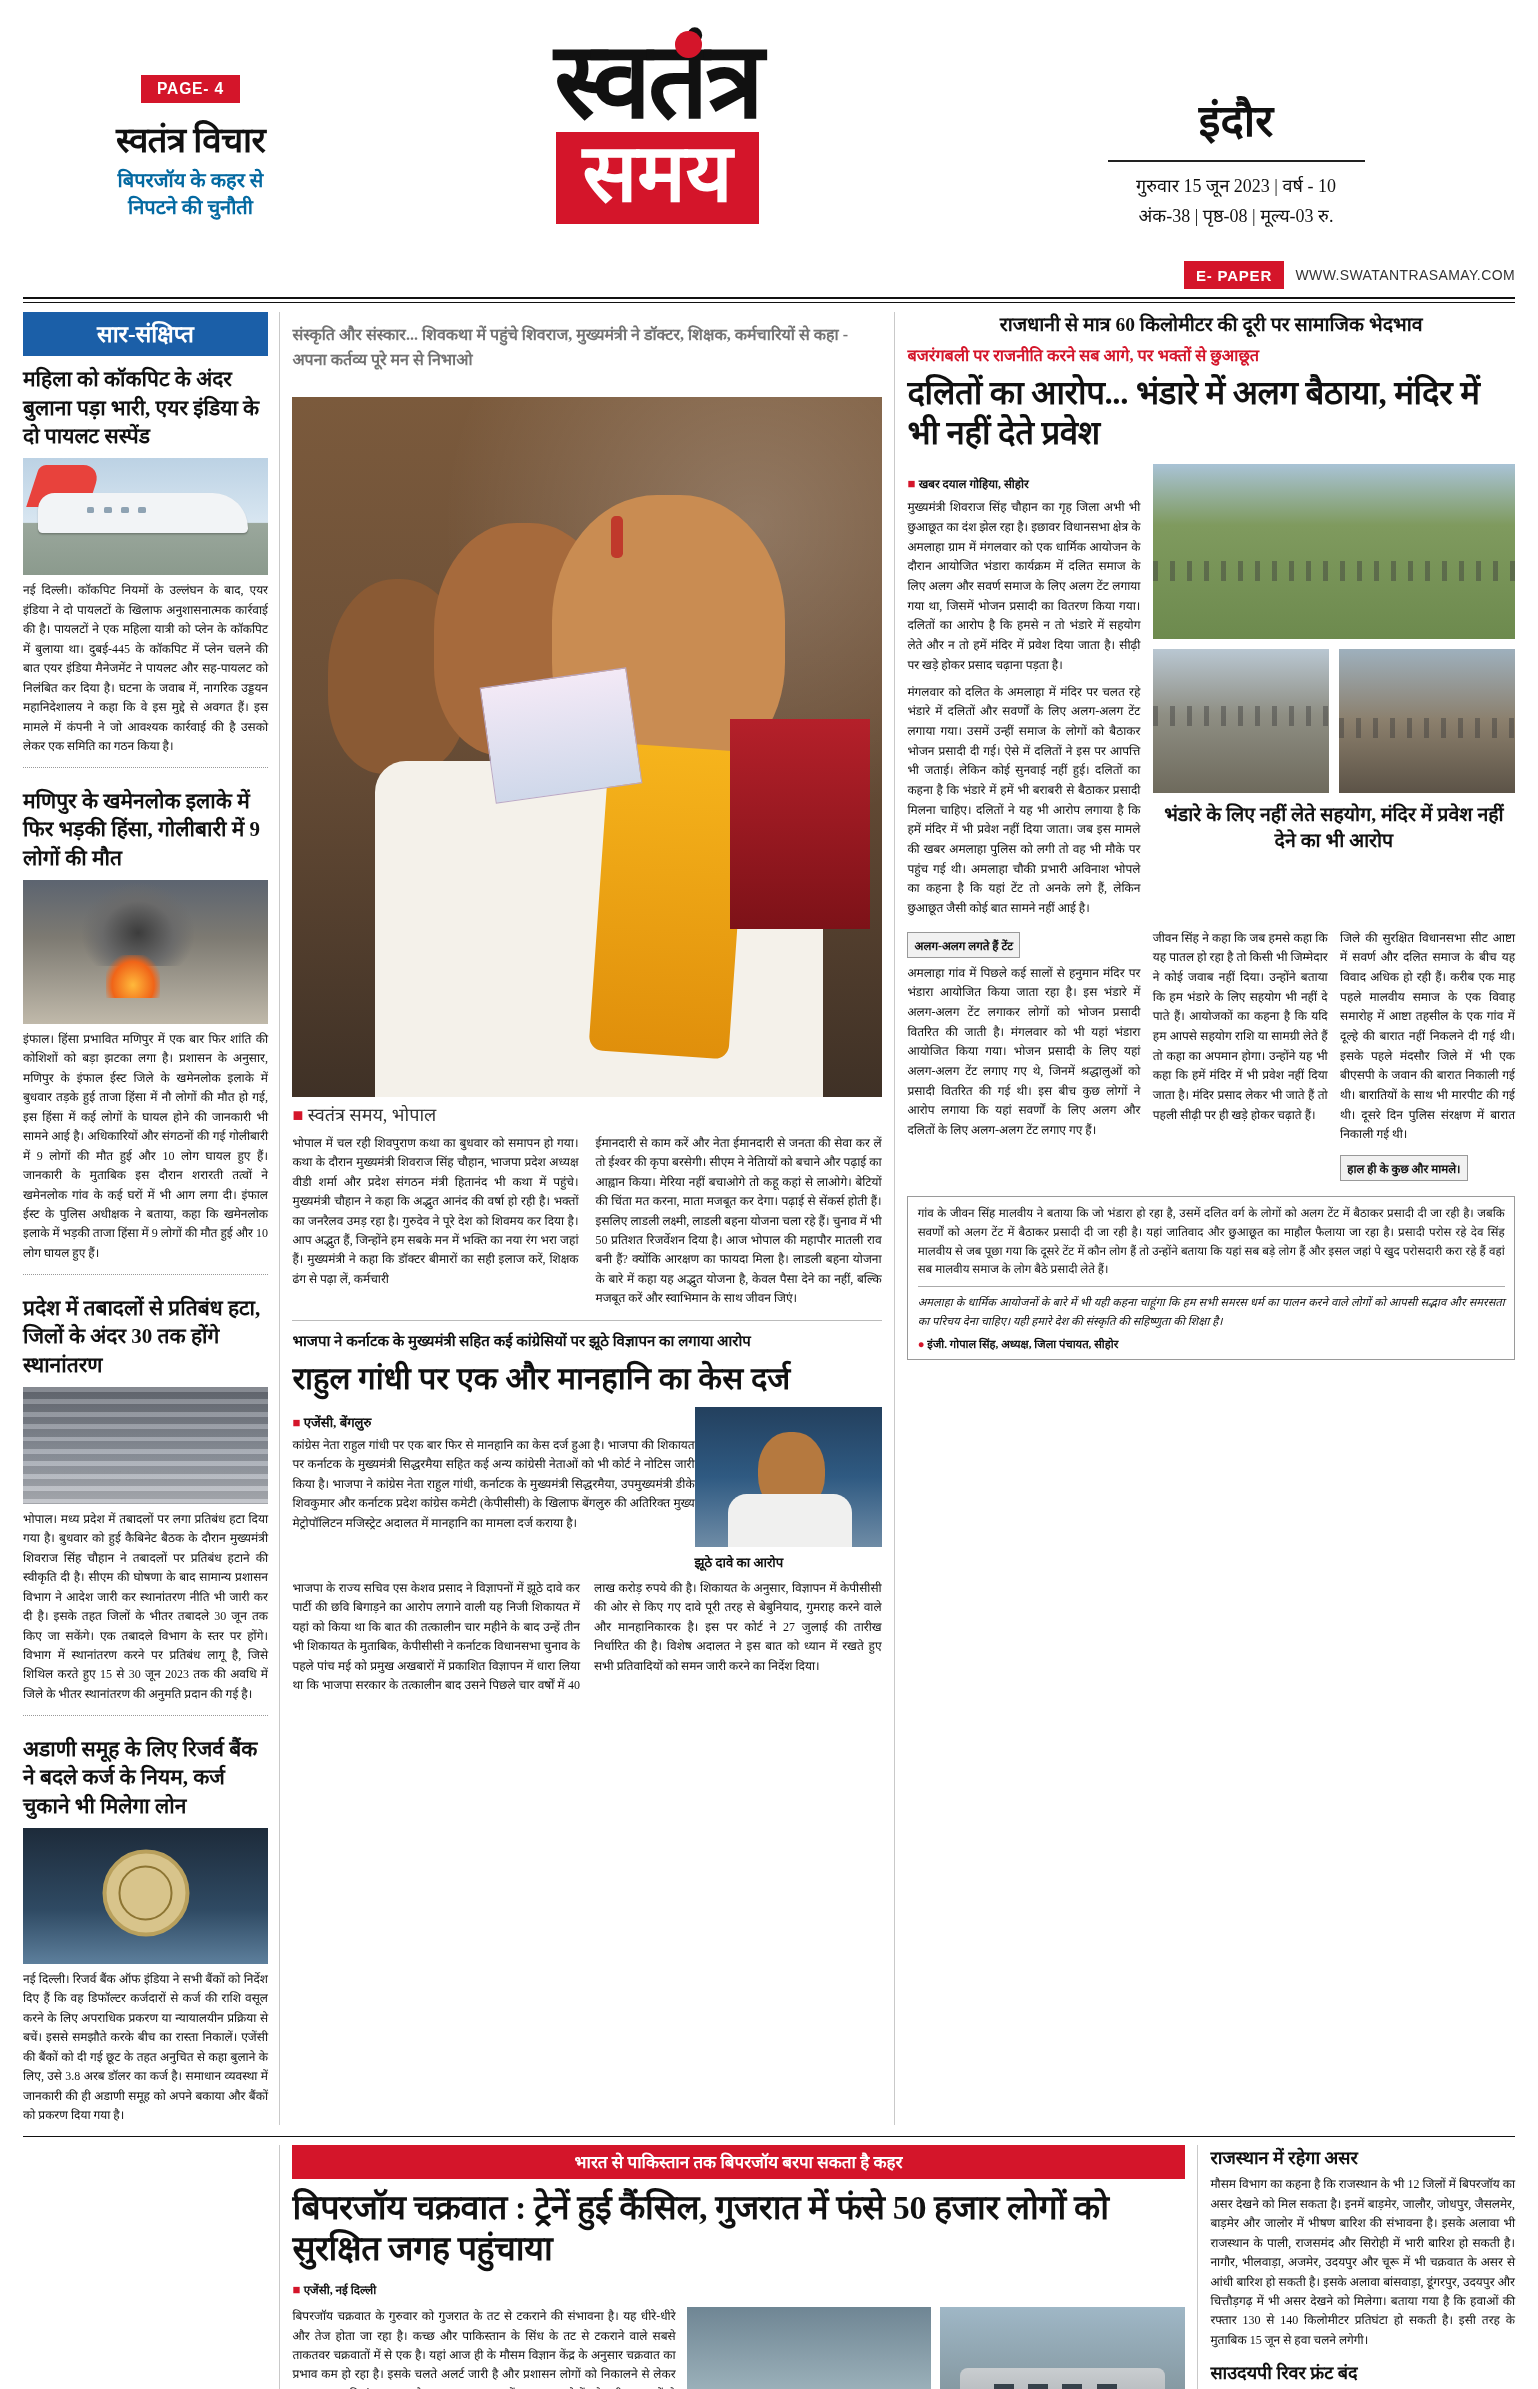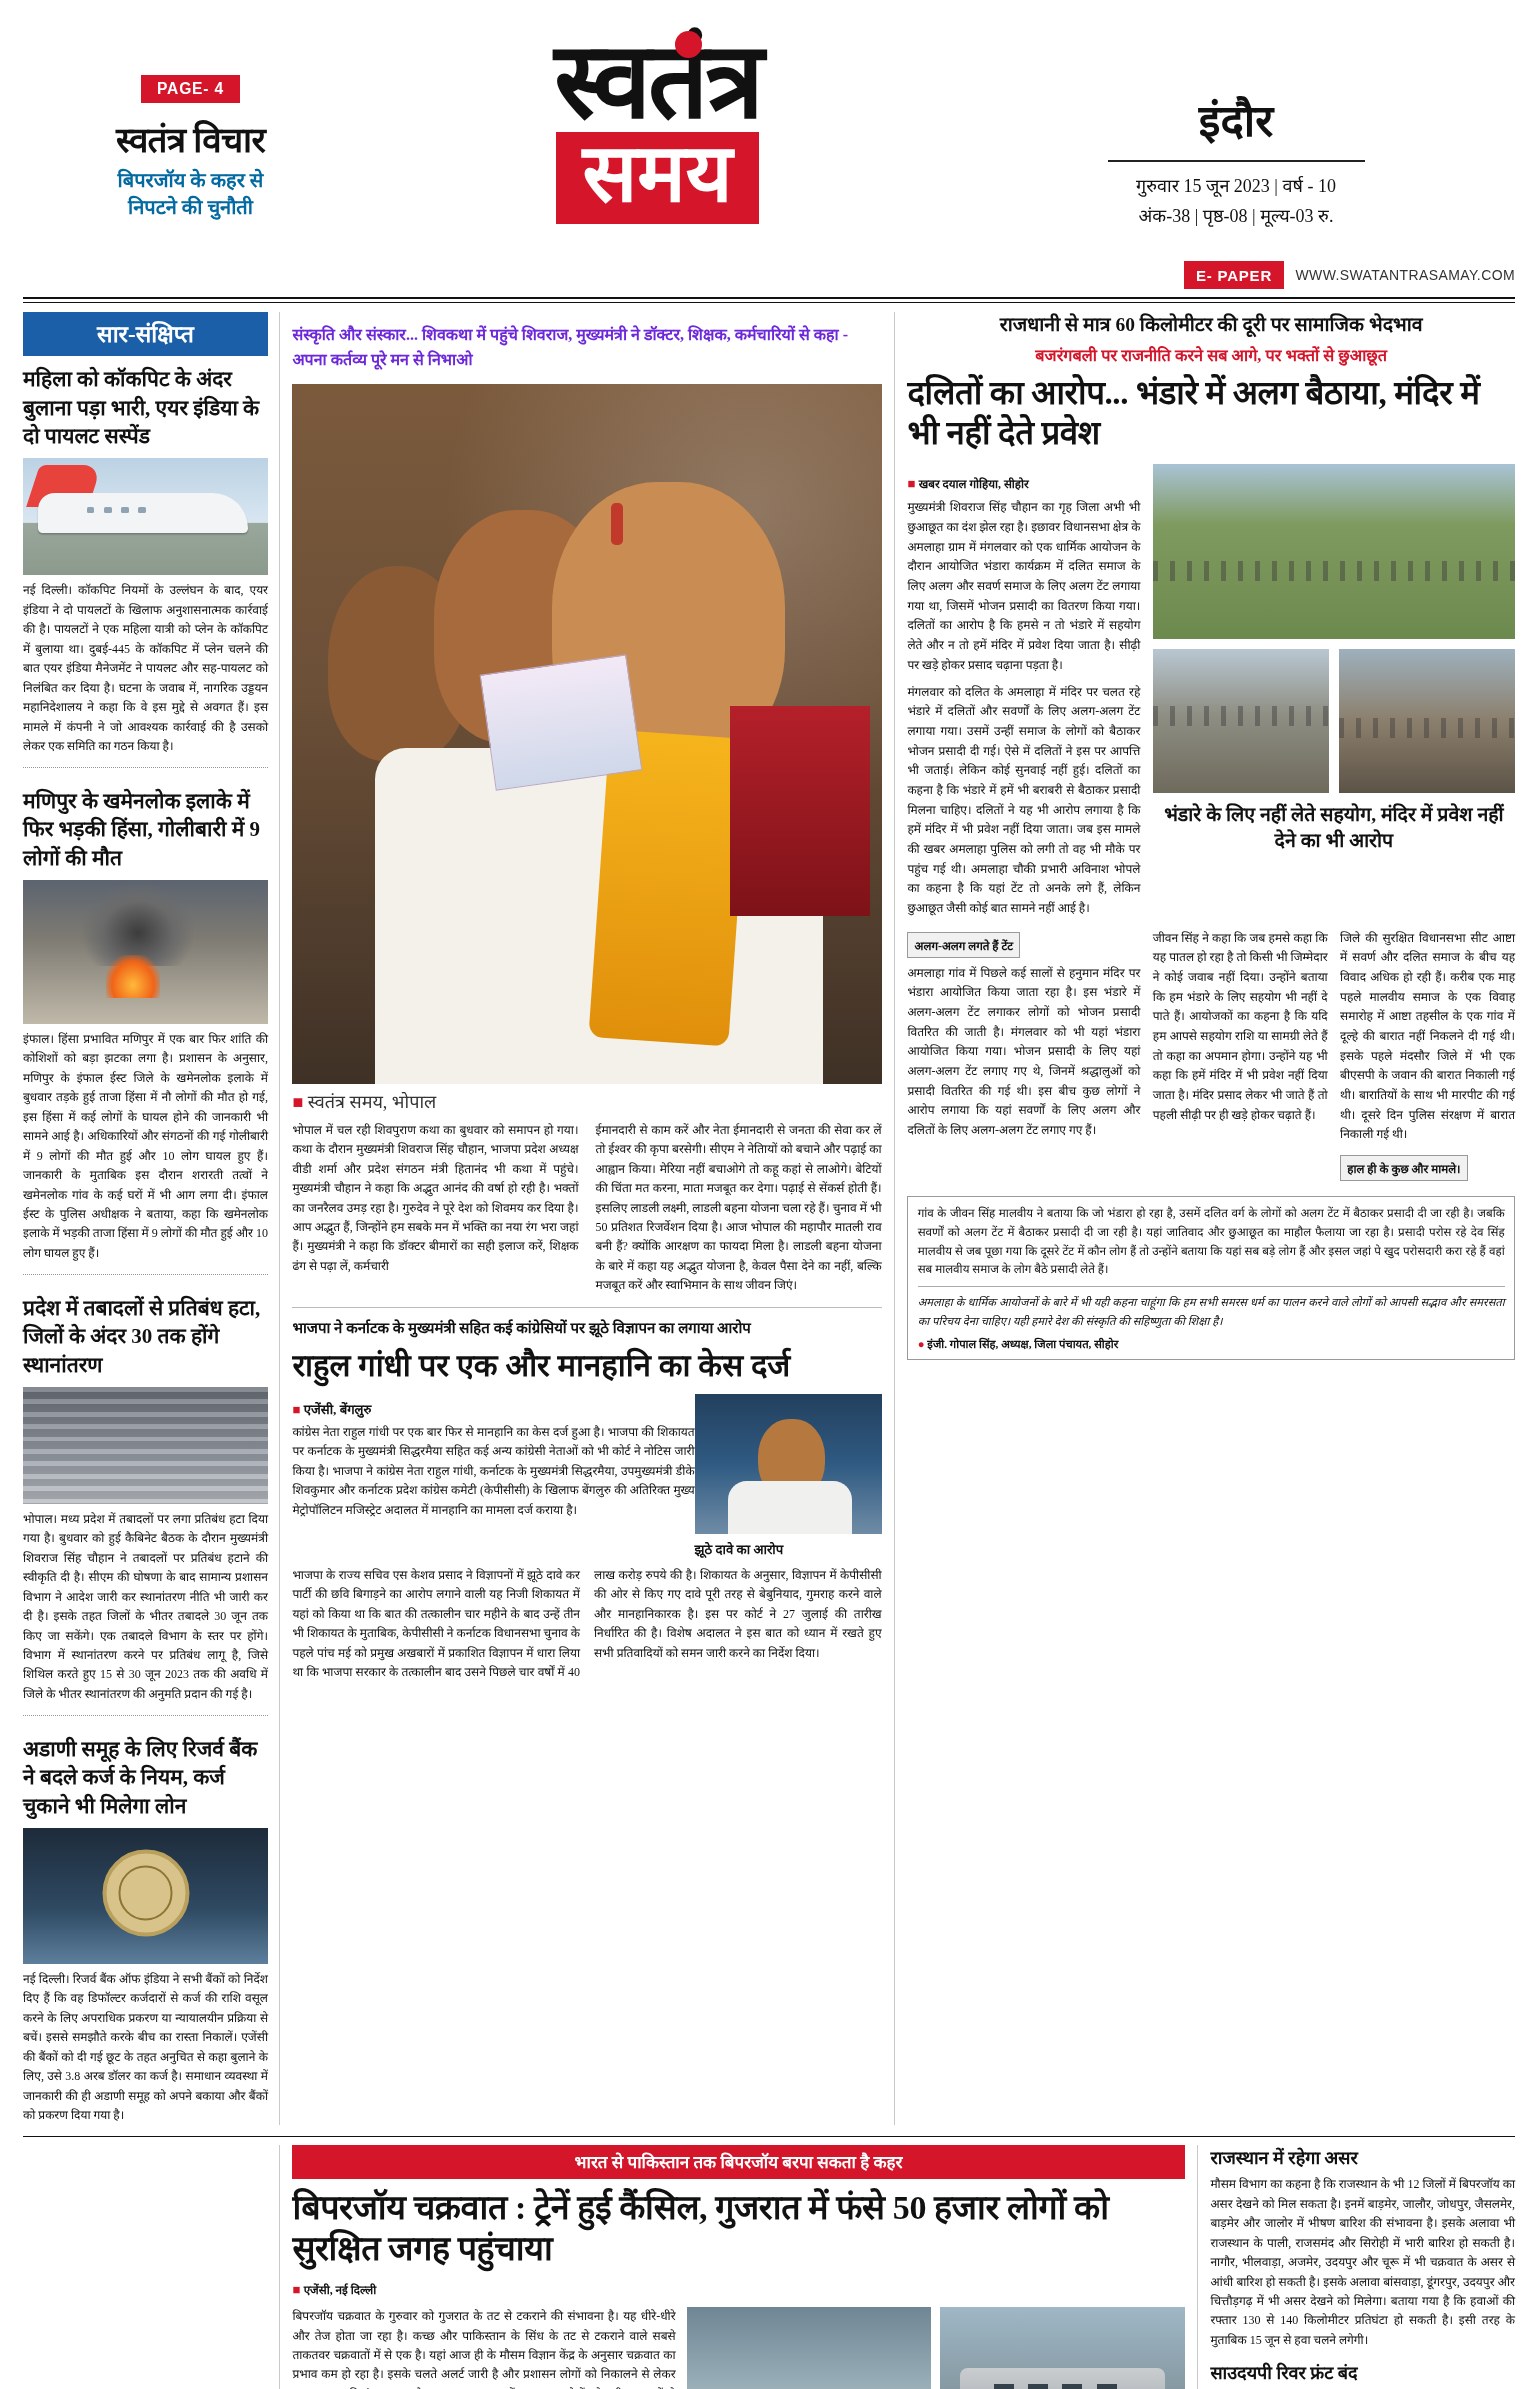--- a/index.html
+++ b/index.html
@@ -102,22 +102,22 @@
     border:4.7px solid #b9a05c; }
   .rbi-seal:after{ content:""; position:absolute; inset:12.4px; border:2.3px solid #8d7533; border-radius:50%; }
   .hall-rows { position:absolute; inset:0;
     background:repeating-linear-gradient(180deg, rgba(255,255,255,.18) 0 4.7px, rgba(0,0,0,.12) 4.7px 12.4px); }
 
   
   .mid-head {
     font-size:40px; font-weight:bold; line-height:1.15; letter-spacing:-0.8px; margin:0;
   }
   .mid-kicker {
-    color:#6d28d9; font-size:16px; line-height:1.55; font-weight:bold;
-    margin:11px 0 12px 0;
+    color:#737373; font-size:16px; line-height:1.55; font-weight:bold;
+    margin:11px 0 25px 0;
   }
   .hero { width:100%; height:700px; position:relative; overflow:hidden;
     background:linear-gradient(#8a6a4a 0%, #6f563c 40%, #4e3d2c 100%); }
   .hero .bg { position:absolute; inset:0;
     background:
       radial-gradient(circle at 78% 18%, rgba(255,255,255,.20), rgba(255,255,255,0) 42%),
       linear-gradient(180deg,#7b5a3c 0%, #6b4f37 45%, #3f3126 100%);}
   .hero .face-a { position:absolute; left:6%; top:26%; width:140px; height:195px;
     background:#8a5a34; border-radius:48% 48% 40% 40%; }
   .hero .face-b { position:absolute; left:24%; top:18%; width:179px; height:233px;
@@ -147,21 +147,21 @@
   .rg-text { flex:1; }
   .rg-text p { font-size:12px; line-height:1.62; text-align:justify; margin:0 0 7px 0; }
   .rg-photo { width:187px; }
   .ph.rahul { height:140px; background:linear-gradient(#23405e 0%, #2f5a82 50%, #6f8ca6 100%); position:relative; }
   .rahul-head { position:absolute; left:34%; top:18%; width:67px; height:81px; background:#b5793f; border-radius:46%; }
   .rahul-shirt{ position:absolute; left:18%; top:62%; width:66%; height:38%; background:#f0f0ef; border-radius:18.7px 18.7px 0 0;}
   .badge-line { font-size:13.2px; font-weight:bold; color:#111; margin:6.2px 0 4.7px 0; }
 
   
   .r-kicker1 { font-size:19.5px; font-weight:bold; text-align:center; line-height:1.35; margin:0; }
-  .r-kicker2 { font-size:16.3px; font-weight:bold; color:#d4152a; text-align:center; margin:6.2px 0 7.8px 0; }
+  .r-kicker2 { font-size:16.3px; font-weight:bold; color:#d4152a; margin:6.2px 0 7.8px 0; }
   .r-head { font-size:33px; font-weight:bold; line-height:1.2; margin:0; letter-spacing:-0.4px; }
   .byline { font-size:11.7px; font-weight:bold; margin:11px 0 6.2px 0; }
   .byline .dot { color:#d4152a; font-size:13.2px; }
   .r-grid { display:flex; gap:12.4px; }
   .r-col-text { width:233px; }
   .r-col-text p { font-size:12px; line-height:1.64; text-align:justify; margin:0 0 7px 0; }
   .r-col-photos { flex:1; }
   .ph.field { height:175px; background:linear-gradient(#a9c3d6 0%, #7f9a5e 35%, #6d8a4e 100%); position:relative; }
   .ph.bhandara { height:144px; background:linear-gradient(#b9c7d2 0%, #8f8f84 45%, #6e6a5c 100%); position:relative; }
   .ph.serve { height:144px; background:linear-gradient(#9eb0bd 0%, #8b7f6c 50%, #5c5347 100%); position:relative; }

